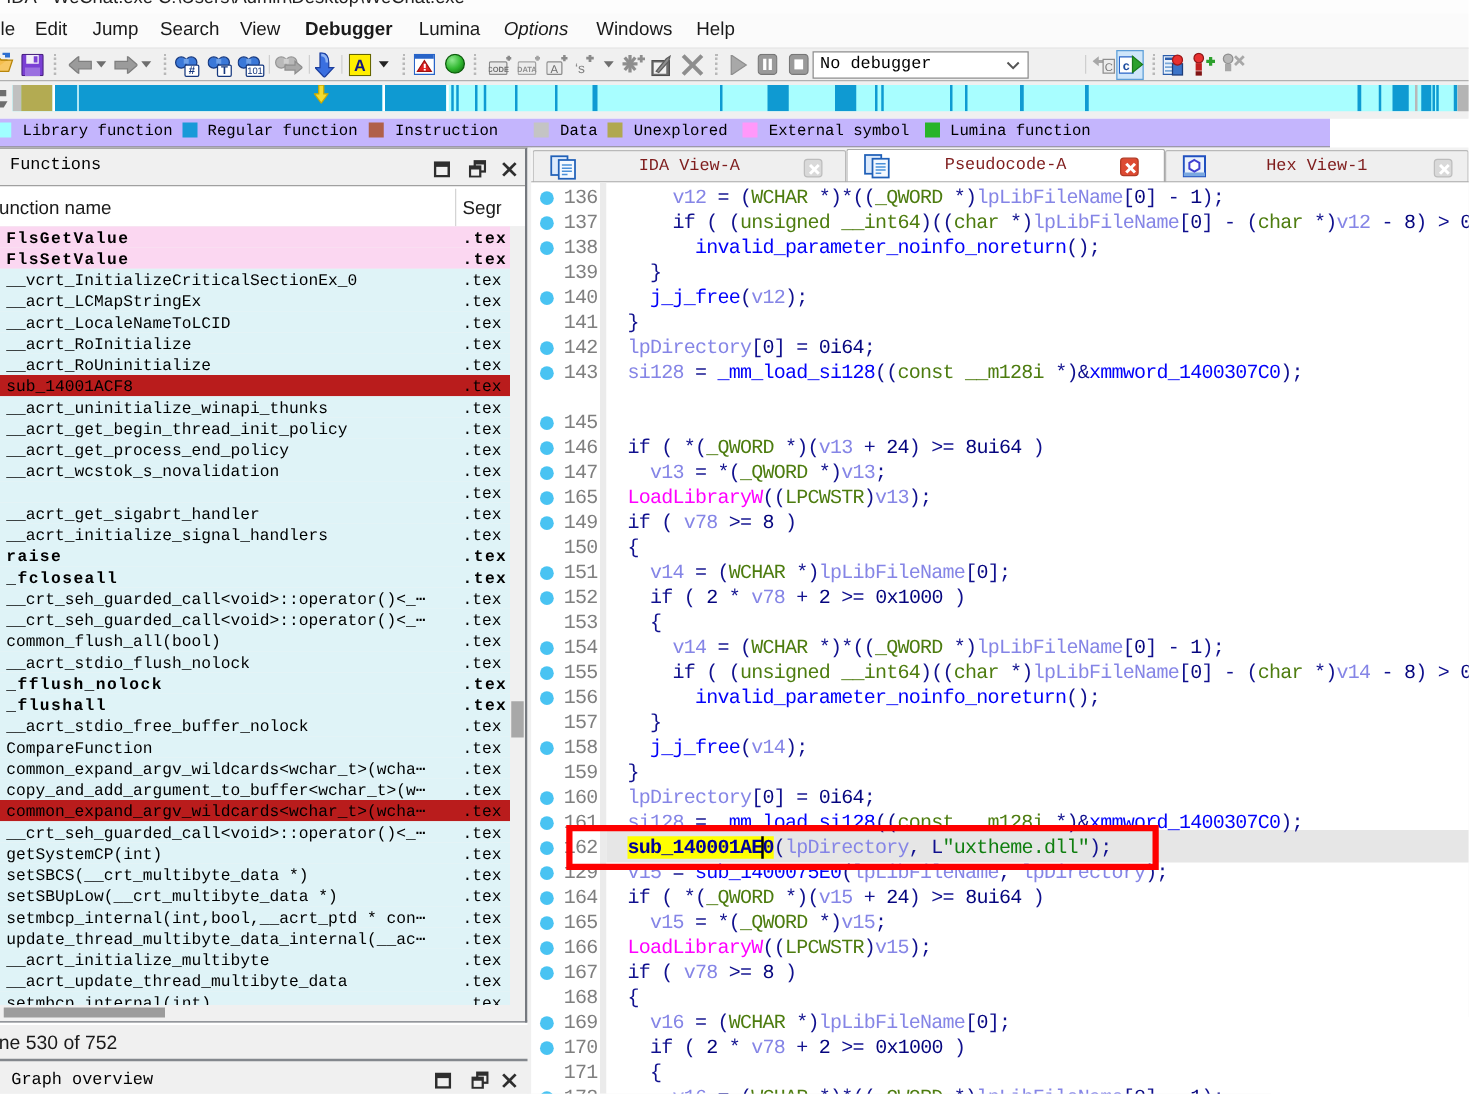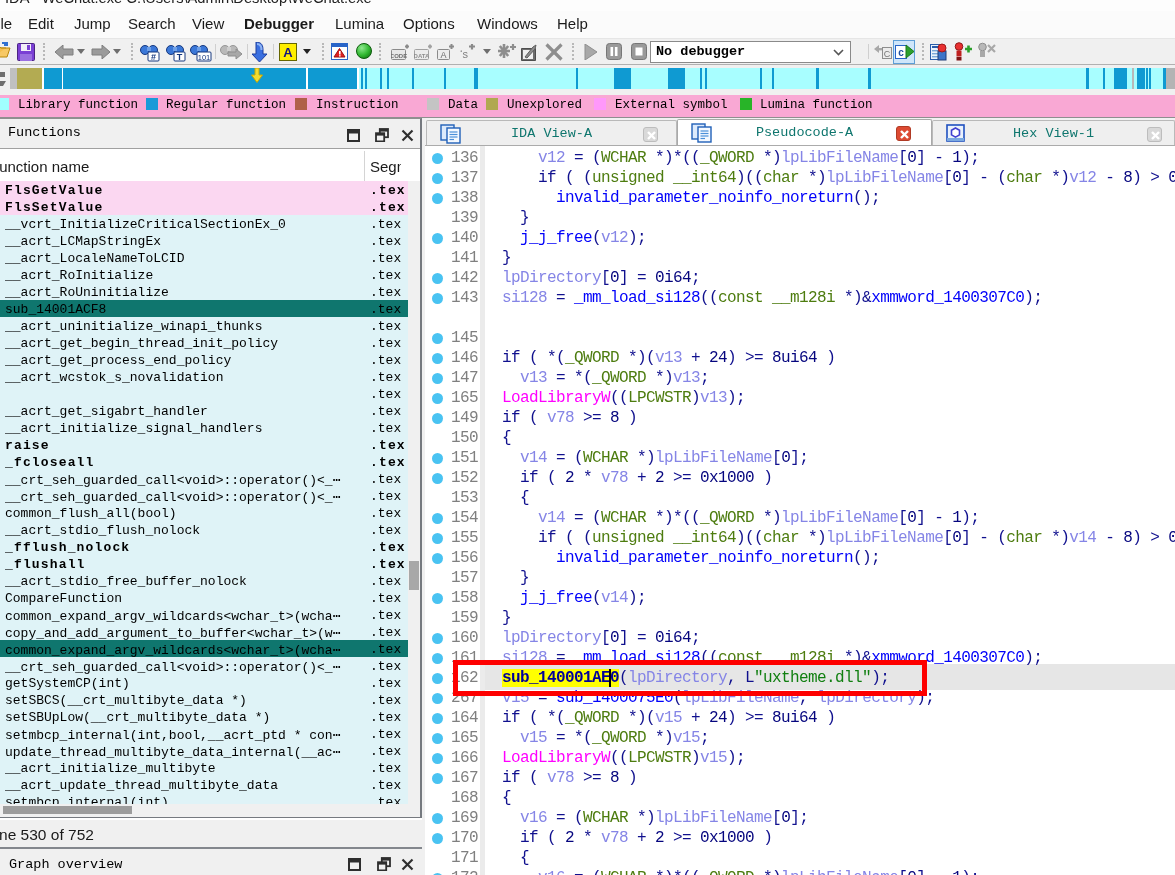--- a/index.html
+++ b/index.html
@@ -18,55 +18,55 @@
 #toolbar { left:0; top:38px; width:1175px; height:26px; background:#f0f0f0; border-top:1px solid #e6e6e6; }
 .tsep { position:absolute; top:4px; width:0px; height:17px; border-left:2px dotted #b8b8b8; }
 .tsep2 { position:absolute; top:5px; width:1px; height:15px; background:#cfcfcf; }
 .tbtn { position:absolute; }
 .dd { position:absolute; width:0; height:0; border-left:4px solid transparent; border-right:4px solid transparent; border-top:5px solid #444; top:10px; }
 
 
 #navrow { left:0; top:64px; width:1175px; height:31px; background:#f0f0f0; border-top:1px solid #b0b0b0; }
 #navband { position:absolute; left:10px; top:3px; width:1156px; height:21px; background:#a8feff; overflow:hidden; }
 .nb { position:absolute; top:0; height:21px; background:#0f9ad2; }
-#legend { left:0; top:95px; width:1175px; height:23px; background:#f9a8d4; border-bottom:1px solid #8f8f8f; }
+#legend { left:0; top:95px; width:1064px; height:23px; background:#c4b5fd; border-bottom:1px solid #8f8f8f; }
 .lsq { position:absolute; top:3px; width:12px; height:12px; }
 .ltx { position:absolute; top:3px; font-family:"Liberation Mono",monospace; font-size:12.5px; color:#000; }
 
 
 #funcpanel { left:0; top:118px; width:422px; height:700px; background:#f0f0f0; border-right:2px solid #75797f; border-bottom:2px solid #75797f; border-top:1px solid #8f8f8f; }
 #functitle { position:absolute; left:0; top:1px; width:100%; height:27px; background:#f0f0f0; }
 #functitle .cap { position:absolute; left:8px; top:5px; font-family:"Liberation Mono",monospace; font-size:13.5px; color:#000; }
 .wbtn { position:absolute; }
 #funchdr { position:absolute; left:0; top:29px; width:420px; height:33px; background:#fff; border-top:1px solid #a0a0a0; }
 #funchdr .h1 { position:absolute; left:-10px; top:9px; font-size:15px; color:#1a1a1a; }
 #funchdr .h2 { position:absolute; left:370px; top:9px; font-size:15px; color:#1a1a1a; }
 #funchdr .vs { position:absolute; left:364px; top:2px; width:1px; height:30px; background:#d4d4d4; }
 #funclist { position:absolute; left:0; top:62px; width:408px; height:623px; overflow:hidden; }
 .fr { position:relative; width:100%; height:17px; font-family:"Liberation Mono",monospace; font-size:13px; color:#000; white-space:pre; }
 .fr .nm { position:absolute; left:5px; top:2px; }
 .fr .sg { position:absolute; left:370px; top:2px; }
-.bgp { background:#fbd7f1; } .bgc { background:#dff3f7; } .bgw { background:#0f766e;text-decoration:underline; }
+.bgp { background:#fbd7f1; } .bgc { background:#dff3f7; } .bgw { background:#b91c1c;text-decoration:underline; }
 .fb { font-weight:bold; letter-spacing:1.15px; }
 #fvsb { position:absolute; left:408px; top:62px; width:12px; height:623px; background:#f0f0f0; }
 #fvsb .thumb { position:absolute; left:1px; top:380px; width:10px; height:29px; background:#a8a8a8; }
 #fhsb { position:absolute; left:0; top:685px; width:420px; height:13px; background:#f0f0f0; }
 #fhsb .thumb { position:absolute; left:3px; top:2px; width:129px; height:8px; background:#9c9c9c; }
 
 
 #statusarea { left:0; top:820px; width:425px; height:55px; background:#f0f0f0; }
 #statustxt { position:absolute; left:-13px; top:6px; font-size:15.5px; color:#1a1a1a; }
 #graphpanel { position:absolute; left:0; top:27px; width:423px; height:28px; background:#f0f0f0; border-top:2px solid #83878d; }
 #graphpanel .cap { position:absolute; left:9px; top:8px; font-family:"Liberation Mono",monospace; font-size:13.5px; color:#000; }
 
 
 #rightpane { left:425px; top:118px; width:750px; height:757px; background:#f2f2f2; }
 .tab { position:absolute; top:2px; height:26px; }
 .tab .icon { position:absolute; left:13px; top:3px; }
-.tab .cap { position:absolute; width:100%; text-align:center; top:5px; font-family:"Liberation Mono",monospace; font-size:13.5px; color:#0f766e; }
+.tab .cap { position:absolute; width:100%; text-align:center; top:5px; font-family:"Liberation Mono",monospace; font-size:13.5px; color:#7f1d1d; }
 .tab .x { position:absolute; top:6px; width:15px; height:15px; border-radius:3px; }
 #codepane { position:absolute; left:0; top:28px; width:750px; height:729px; background:#fff; }
 #paneline { position:absolute; left:0; top:27px; width:750px; height:1px; background:#ababab; }
 #gutter-sep { position:absolute; left:55px; top:0; width:5px; height:729px; background:#ebebeb; }
 .cl { position:absolute; left:0; width:750px; height:20px; font-family:"Liberation Mono",monospace; font-size:16px; letter-spacing:-0.6px; line-height:20px; white-space:pre; color:#10108e; }
 .cl .num { position:absolute; left:0px; width:53px; text-align:right; color:#7f7f7f; }
 .cl .dot { position:absolute; left:7px; top:5px; width:11px; height:11px; border-radius:50%; background:#49c3f2; }
 .cl .code { position:absolute; left:77px; top:0; }
 .f { color:#0202fa; } .v { color:#8585e6; } .t { color:#4d7c0f; }
 .s { color:#107f10; } .im { color:#ff00ff; } .n { color:#05057e; }
@@ -81,21 +81,21 @@
     <span id="titletxt">IDA - WeChat.exe C:\Users\Admin\Desktop\WeChat.exe</span>
   </div>
 <div class="abs" id="menubar">
   <span class="mi" style="left:-12px;">File</span>
   <span class="mi" style="left:28px;">Edit</span>
   <span class="mi" style="left:74px;">Jump</span>
   <span class="mi" style="left:128px;">Search</span>
   <span class="mi" style="left:192px;">View</span>
   <span class="mi" style="left:244px;font-weight:bold;">Debugger</span>
   <span class="mi" style="left:335px;">Lumina</span>
-  <span class="mi" style="left:403px;">Options</span>
+  <span class="mi" style="left:403px;font-style:italic;">Options</span>
   <span class="mi" style="left:477px;">Windows</span>
   <span class="mi" style="left:557px;">Help</span>
 </div>
 <div class="abs" id="toolbar">
   <svg class="tbtn" style="left:-8px;top:3px" width="20" height="18">
       <path d="M1 15 L4 6 L18 6 L15 15 Z" fill="#f7c865" stroke="#b8860b"></path>
       <path d="M1 15 L1 4 L7 4 L9 6 L14 6" fill="#f3b73e" stroke="#b8860b" fill-opacity="0.6"></path>
       <path d="M10 1 L15 1 L15 4 M12 3 L16 3" stroke="#2f6fd0" stroke-width="2" fill="none"></path>
     </svg>
   <svg class="tbtn" style="left:17px;top:4px" width="18" height="18">
@@ -218,21 +218,21 @@
     </svg>
   <svg class="tbtn" style="left:606px;top:4px" width="16" height="17">
       <rect x="0.5" y="0.5" width="15" height="16" rx="3" fill="#9a9a9a" stroke="#777"></rect>
       <rect x="4.5" y="4" width="2.6" height="9" fill="#fff"></rect>
       <rect x="8.9" y="4" width="2.6" height="9" fill="#fff"></rect>
     </svg>
   <svg class="tbtn" style="left:631px;top:4px" width="16" height="17">
       <rect x="0.5" y="0.5" width="15" height="16" rx="3" fill="#9a9a9a" stroke="#777"></rect>
       <rect x="4.5" y="4.5" width="7" height="8" fill="#fff"></rect>
     </svg>
-  <div class="tbtn" style="left:650px;top:2px;width:201px;height:22px;background:#fff;border:1px solid #8a8a8a;font-weight:bold;">
+  <div class="tbtn" style="left:650px;top:2px;width:173px;height:22px;background:#fff;border:1px solid #8a8a8a;">
      <span class="mono" style="position:absolute;left:5px;top:2px;font-size:13.5px;color:#000">No debugger</span>
      <svg style="position:absolute;right:6px;top:7px" width="11" height="7">
         <path d="M1 1 L5.5 5.5 L10 1" stroke="#555" stroke-width="1.6" fill="none"></path>
       </svg>
   </div>
   <div class="tsep2" style="left:868px"></div>
   <svg class="tbtn" style="left:874px;top:4px" width="18" height="17">
       <path d="M0 6 L5 2 L5 10 Z" fill="#a8a8a8"></path>
       <rect x="4" y="5" width="6" height="2.4" fill="#a8a8a8"></rect>
       <rect x="8.5" y="4.5" width="9" height="11" fill="#ececec" stroke="#8e8e8e"></rect>
@@ -501,21 +501,21 @@
     <div class="cl" style="top:342px"><span class="num">153</span><span class="code">  {</span></div>
     <div class="cl" style="top:362px"><span class="dot"></span><span class="num">154</span><span class="code">    <span class="v">v14</span> = (<span class="t">WCHAR</span> *)*((<span class="t">_QWORD</span> *)<span class="v">lpLibFileName</span>[<span class="n">0</span>] - <span class="n">1</span>);</span></div>
     <div class="cl" style="top:382px"><span class="dot"></span><span class="num">155</span><span class="code">    if ( (<span class="t">unsigned __int64</span>)((<span class="t">char</span> *)<span class="v">lpLibFileName</span>[<span class="n">0</span>] - (<span class="t">char</span> *)<span class="v">v14</span> - <span class="n">8</span>) &gt; <span class="n">0x</span></span></div>
     <div class="cl" style="top:402px"><span class="dot"></span><span class="num">156</span><span class="code">      <span class="f">invalid_parameter_noinfo_noreturn</span>();</span></div>
     <div class="cl" style="top:422px"><span class="num">157</span><span class="code">  }</span></div>
     <div class="cl" style="top:442px"><span class="dot"></span><span class="num">158</span><span class="code">  <span class="f">j_j_free</span>(<span class="v">v14</span>);</span></div>
     <div class="cl" style="top:462px"><span class="num">159</span><span class="code">}</span></div>
     <div class="cl" style="top:482px"><span class="dot"></span><span class="num">160</span><span class="code"><span class="v">lpDirectory</span>[<span class="n">0</span>] = <span class="n">0i64</span>;</span></div>
     <div class="cl" style="top:502px"><span class="dot"></span><span class="num">161</span><span class="code"><span class="v">si128</span> = <span class="f">_mm_load_si128</span>((<span class="t">const __m128i</span> *)&amp;<span class="f">xmmword_1400307C0</span>);</span></div>
     <div class="cl" style="top:522px"><span class="dot"></span><span class="num">162</span><span class="code"><span class="hy">sub_140001AE0</span>(<span class="v">lpDirectory</span>, L<span class="s">"uxtheme.dll"</span>);</span></div>
-    <div class="cl" style="top:542px"><span class="dot"></span><span class="num">267</span><span class="code"><span class="v">v15</span> = <span class="f">sub_1400075E0</span>(<span class="v">lpLibFileName</span>, <span class="v">lpDirectory</span>);</span></div>
+    <div class="cl" style="top:542px"><span class="dot"></span><span class="num">129</span><span class="code"><span class="v">v15</span> = <span class="f">sub_1400075E0</span>(<span class="v">lpLibFileName</span>, <span class="v">lpDirectory</span>);</span></div>
     <div class="cl" style="top:562px"><span class="dot"></span><span class="num">164</span><span class="code">if ( *(<span class="t">_QWORD</span> *)(<span class="v">v15</span> + <span class="n">24</span>) &gt;= <span class="n">8ui64</span> )</span></div>
     <div class="cl" style="top:582px"><span class="dot"></span><span class="num">165</span><span class="code">  <span class="v">v15</span> = *(<span class="t">_QWORD</span> *)<span class="v">v15</span>;</span></div>
     <div class="cl" style="top:602px"><span class="dot"></span><span class="num">166</span><span class="code"><span class="im">LoadLibraryW</span>((<span class="t">LPCWSTR</span>)<span class="v">v15</span>);</span></div>
     <div class="cl" style="top:622px"><span class="dot"></span><span class="num">167</span><span class="code">if ( <span class="v">v78</span> &gt;= <span class="n">8</span> )</span></div>
     <div class="cl" style="top:642px"><span class="num">168</span><span class="code">{</span></div>
     <div class="cl" style="top:662px"><span class="dot"></span><span class="num">169</span><span class="code">  <span class="v">v16</span> = (<span class="t">WCHAR</span> *)<span class="v">lpLibFileName</span>[<span class="n">0</span>];</span></div>
     <div class="cl" style="top:682px"><span class="dot"></span><span class="num">170</span><span class="code">  if ( <span class="n">2</span> * <span class="v">v78</span> + <span class="n">2</span> &gt;= <span class="n">0x1000</span> )</span></div>
     <div class="cl" style="top:702px"><span class="num">171</span><span class="code">  {</span></div>
     <div class="cl" style="top:722px"><span class="dot"></span><span class="num">172</span><span class="code">    <span class="v">v16</span> = (<span class="t">WCHAR</span> *)*((<span class="t">_QWORD</span> *)<span class="v">lpLibFileName</span>[<span class="n">0</span>] - <span class="n">1</span>);</span></div>
     <div id="redbox"></div>

